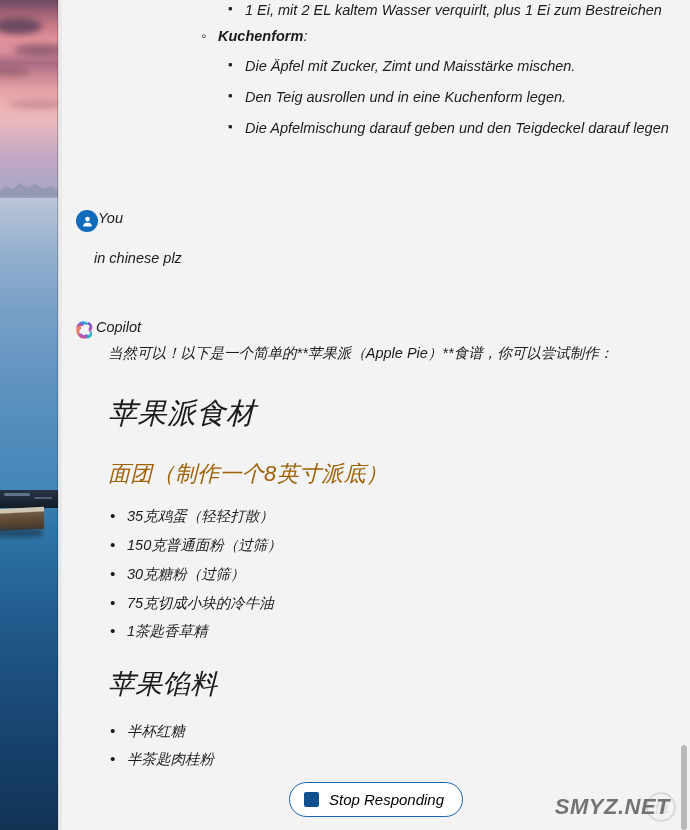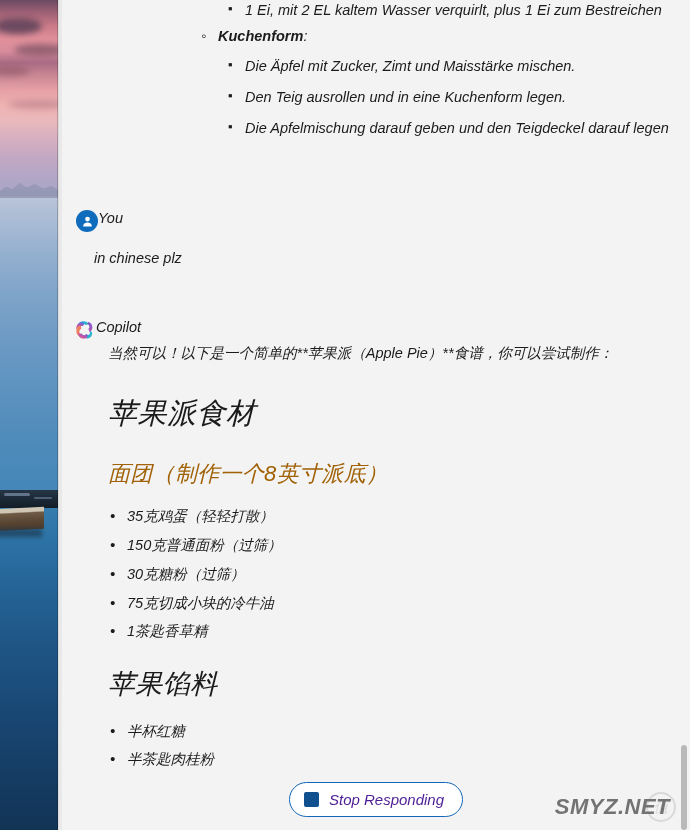--- a/index.html
+++ b/index.html
@@ -305,21 +305,21 @@
     box-sizing: border-box;
   }
   .stop-square {
     width: 15px; height: 15px;
     background: #10508f;
     border-radius: 2px;
     flex: 0 0 auto;
   }
   .stop-label {
     font-size: 15px;
-    color: #4c1d95;
+    color: #000000;
     white-space: nowrap;
   }
 
   
   .scrollbar-track {
     position: absolute;
     right: 0; top: 0;
     width: 12px; height: 830px;
     background: transparent;
   }

